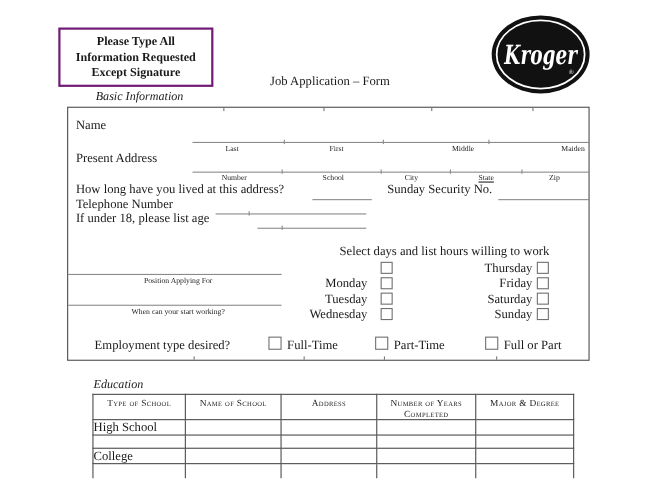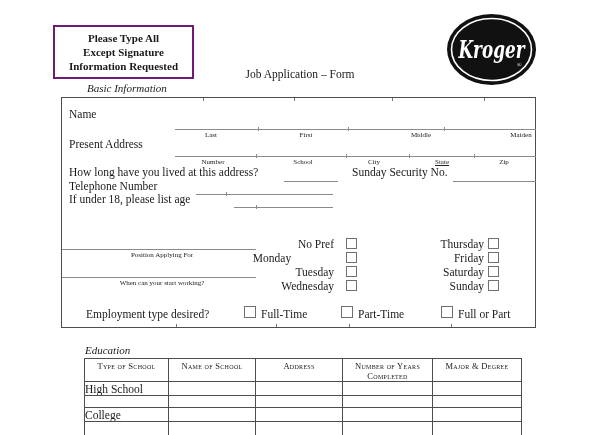--- a/index.html
+++ b/index.html
@@ -46,22 +46,22 @@
   .edu-table tr.r4 td{height:18px;}
   .rowlbl{font-size:11.5px;padding-left:4px;vertical-align:middle;white-space:nowrap;}
 </style>
 </head>
 <body>
 
 <div class="page">
 
   <div class="instruction-box">
     <div>Please Type All</div>
+    <div>Information Requested</div>
     <div>Except Signature</div>
-    <div>Information Requested</div>
   </div>
 
   <svg class="logo" width="93" height="75" viewBox="0 0 93 75">
     <ellipse cx="46.5" cy="37.5" rx="44.5" ry="35.5" fill="#111"></ellipse>
     <ellipse cx="46.5" cy="37.5" rx="40" ry="31" fill="none" stroke="#fff" stroke-width="1.6"></ellipse>
     <text x="46.5" y="46" text-anchor="middle" font-family="DejaVu Serif, serif" font-style="italic" font-weight="bold" font-size="24" fill="#fff" textLength="66" lengthAdjust="spacingAndGlyphs">Kroger</text>
     <text x="72" y="55" font-size="6" fill="#fff">®</text>
   </svg>
 
   <div class="form-title">Job Application – Form</div>
@@ -110,27 +110,27 @@
     <div class="lbl" style="left:7px;top:82px;">Telephone Number</div>
     <div class="hline" style="left:134px;top:96px;width:137px;">
       <i class="tick" style="left:30px"></i>
     </div>
 
     <div class="lbl" style="left:7px;top:95px;">If under 18, please list age</div>
     <div class="hline" style="left:172px;top:109px;width:99px;">
       <i class="tick" style="left:22px"></i>
     </div>
 
-
-    <div class="daylbl" style="left:180px;top:140px;">No Pref</div>
+    <div class="lbl center" style="left:237px;top:125px;width:210px;">Select days and list hours willing to work</div>
+
     <span class="cb" style="left:284px;top:140px;"></span>
     <div class="daylbl" style="left:330px;top:140px;">Thursday</div>
     <span class="cb" style="left:426px;top:140px;"></span>
 
-    <div class="daylbl" style="left:164px;top:154px;text-align:center;">Monday</div>
+    <div class="daylbl" style="left:180px;top:154px;">Monday</div>
     <span class="cb" style="left:284px;top:154px;"></span>
     <div class="daylbl" style="left:330px;top:154px;">Friday</div>
     <span class="cb" style="left:426px;top:154px;"></span>
 
     <div class="daylbl" style="left:180px;top:168px;">Tuesday</div>
     <span class="cb" style="left:284px;top:168px;"></span>
     <div class="daylbl" style="left:330px;top:168px;">Saturday</div>
     <span class="cb" style="left:426px;top:168px;"></span>
 
     <div class="daylbl" style="left:180px;top:182px;">Wednesday</div>

